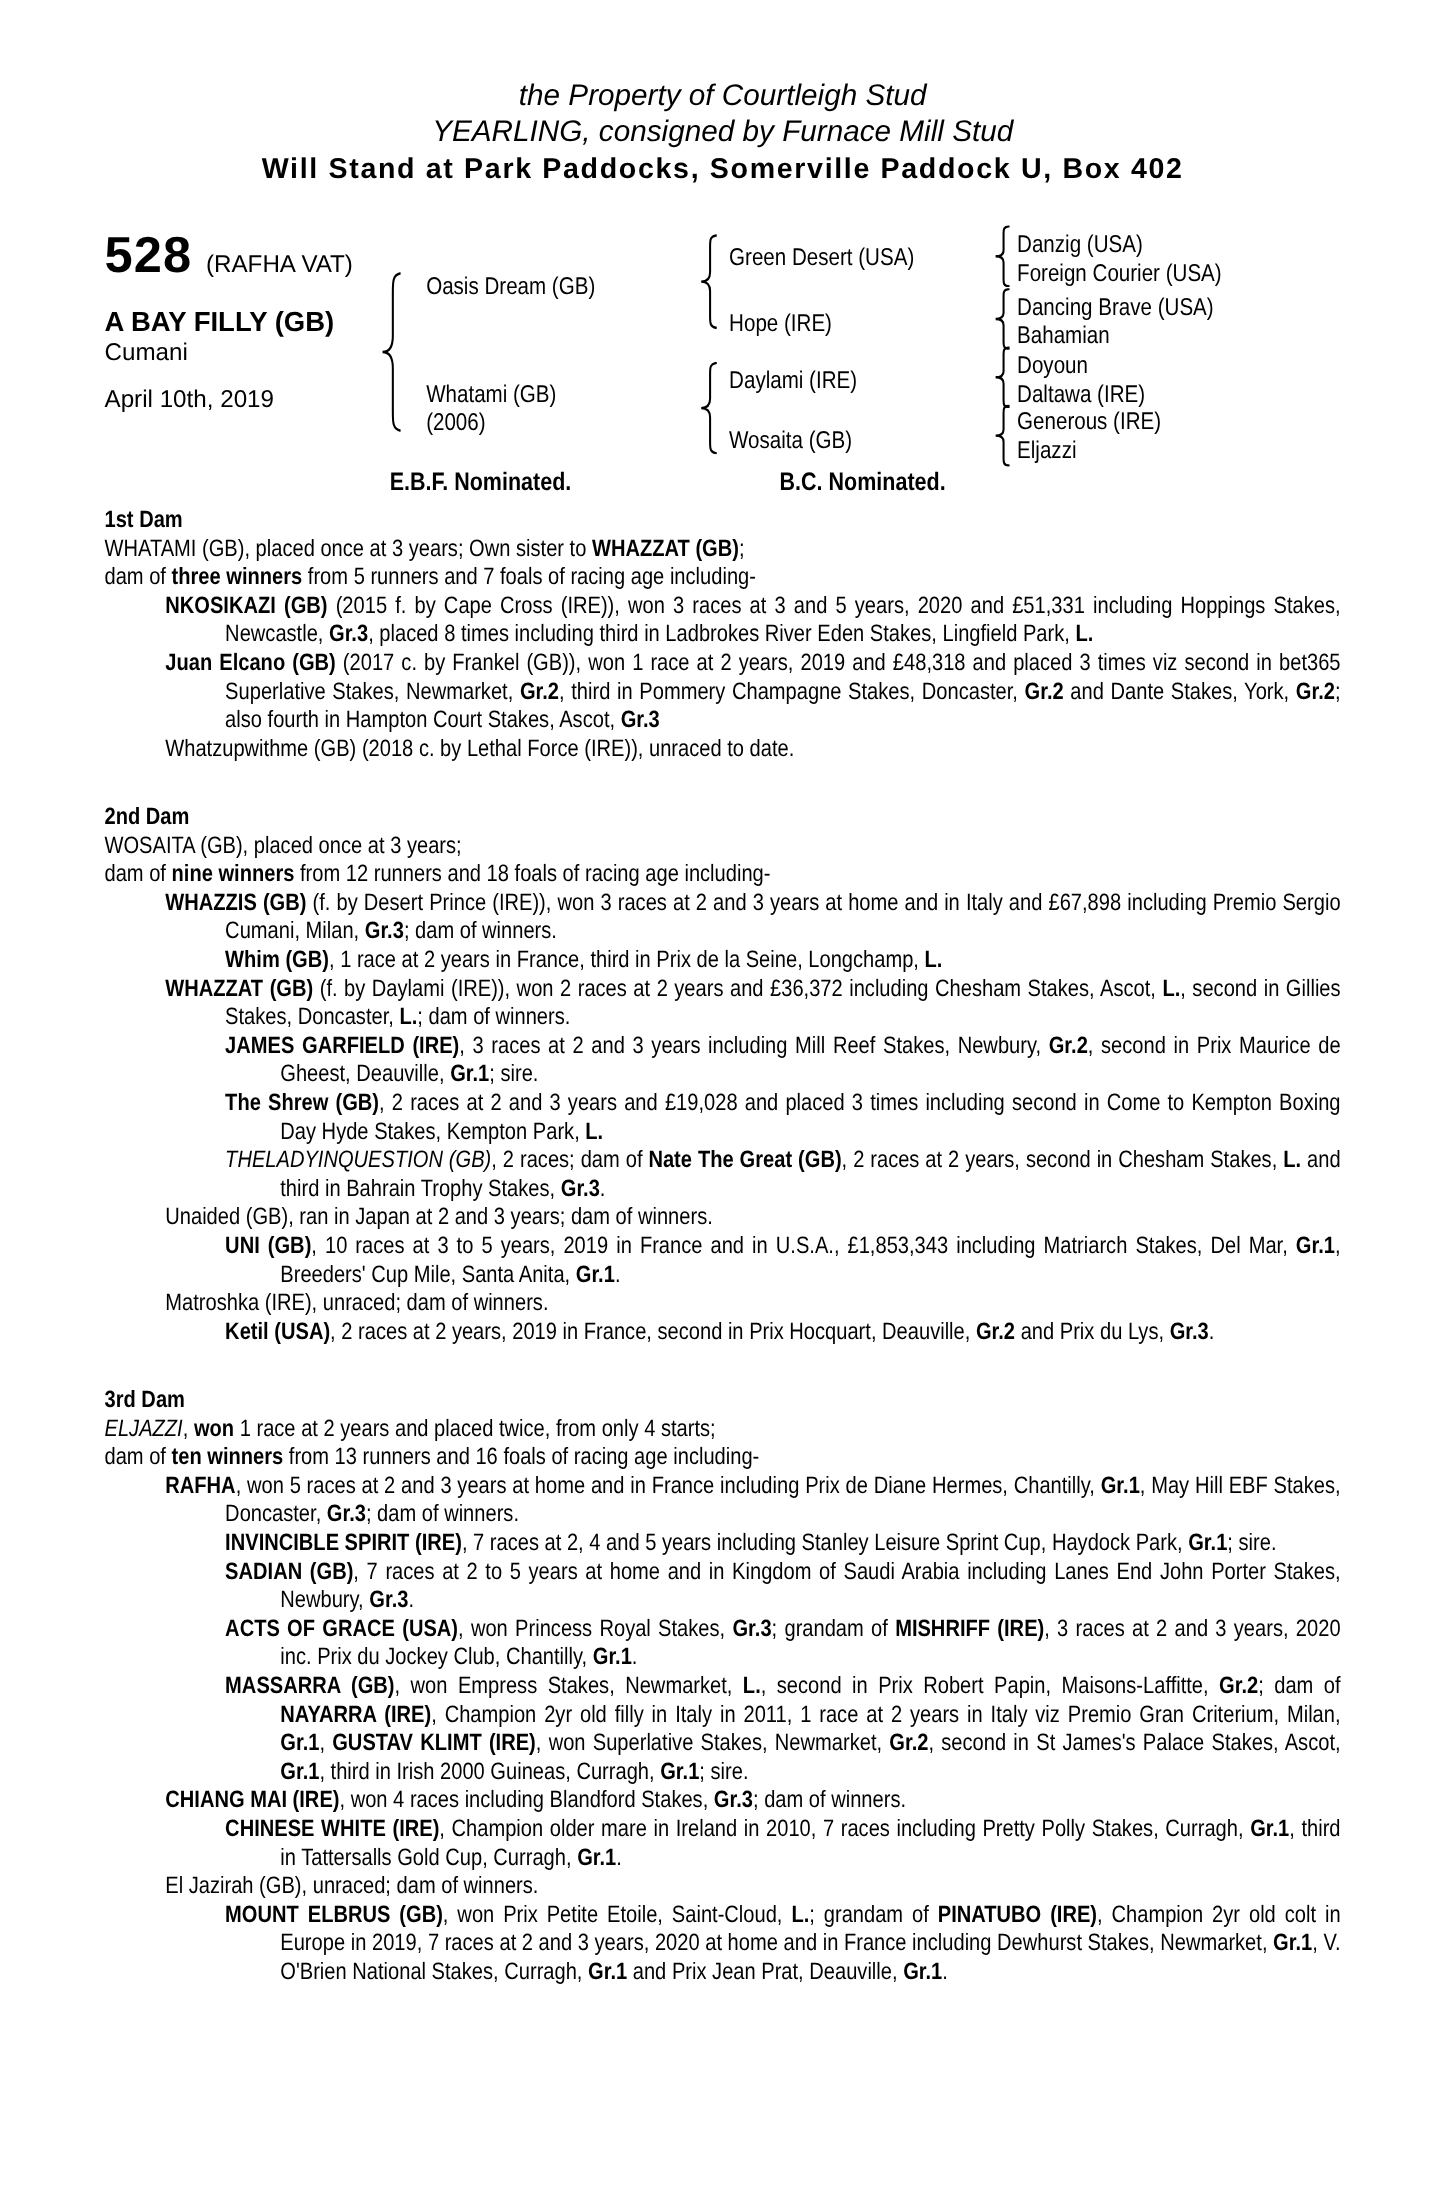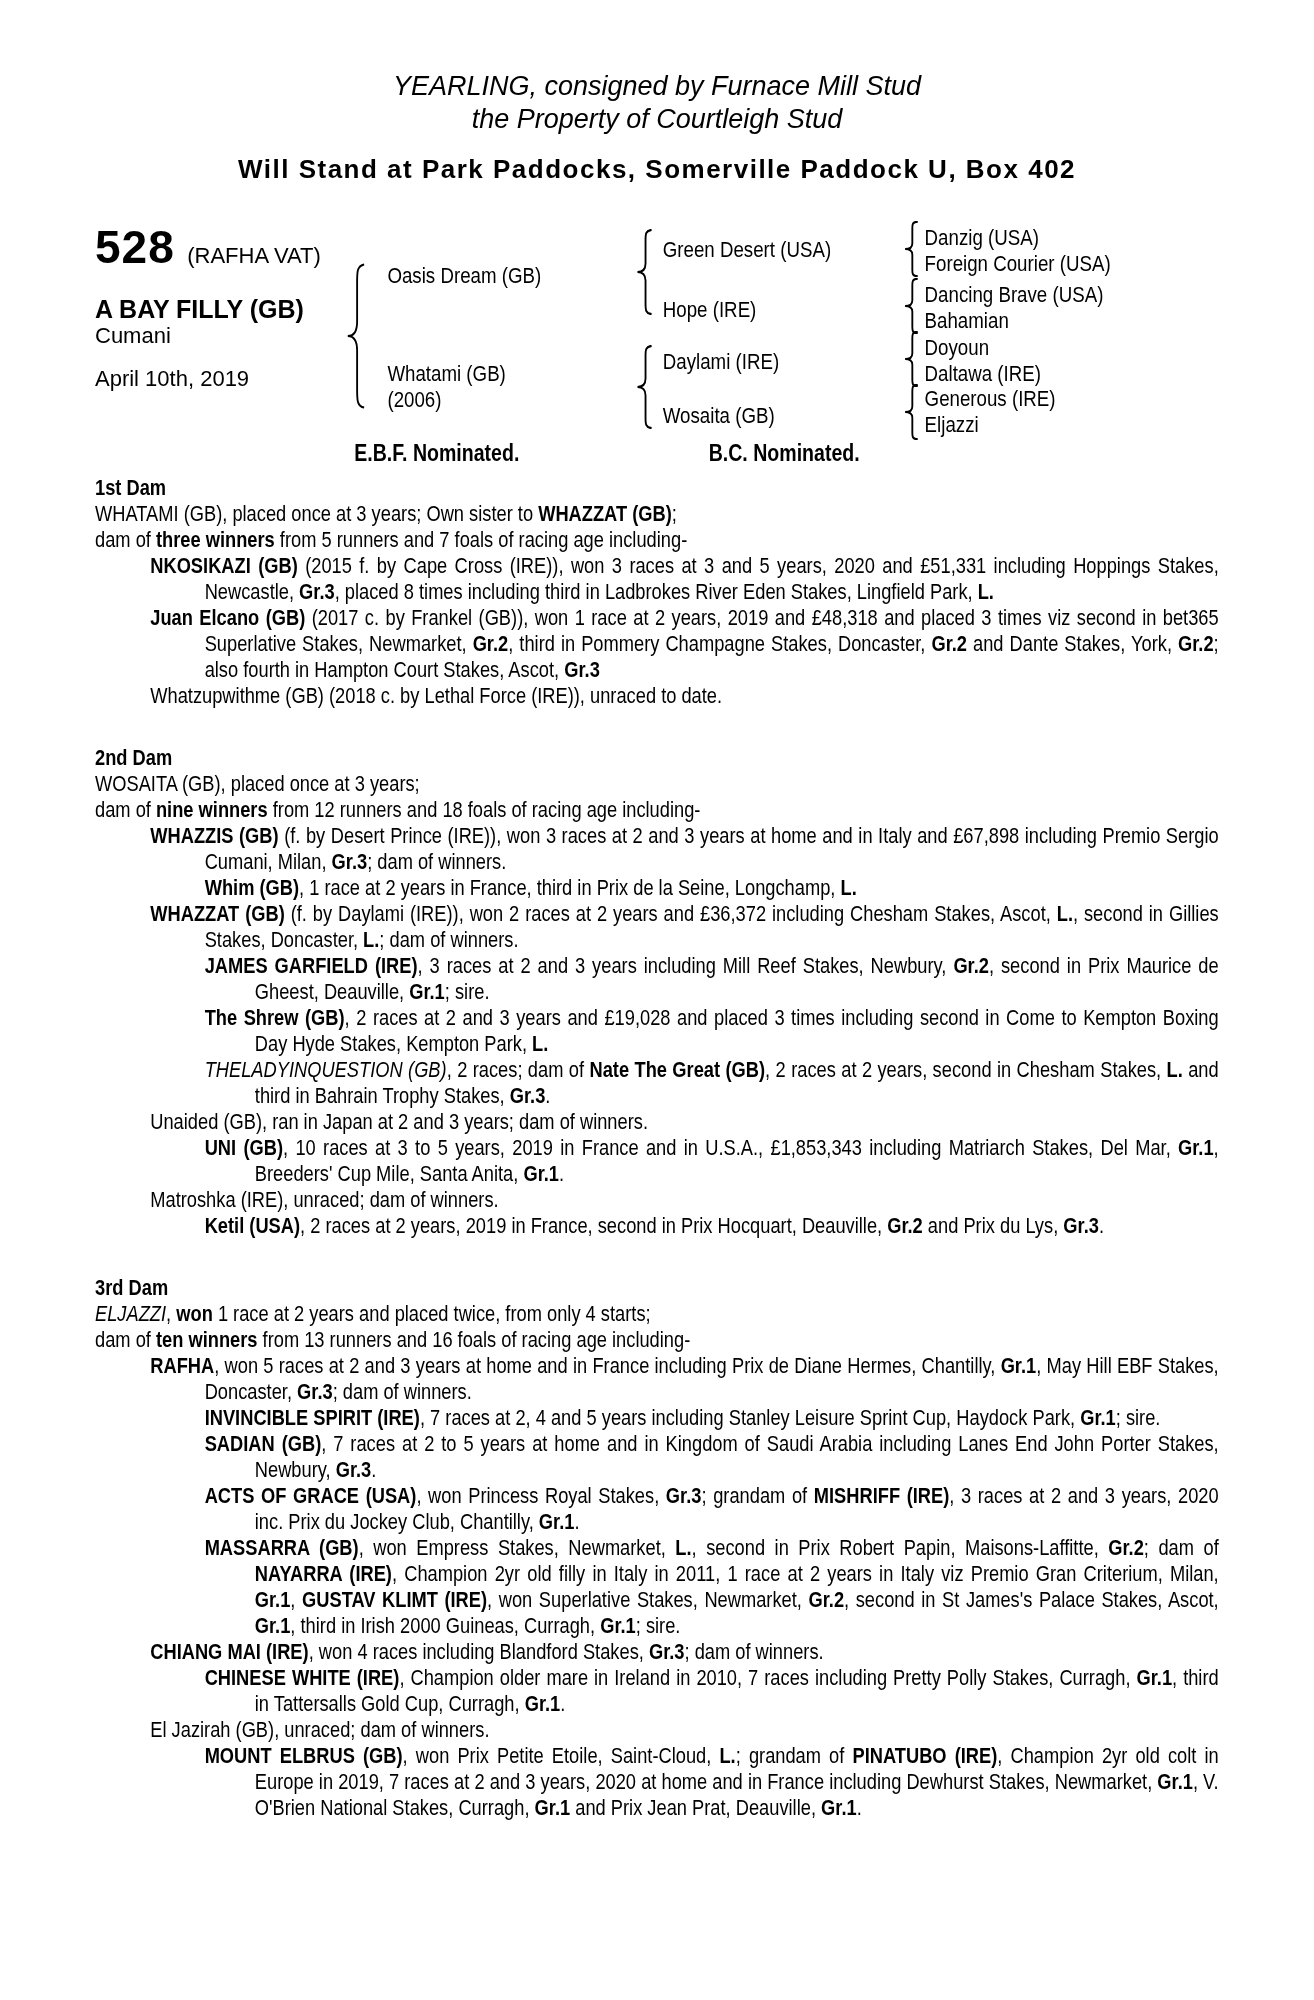--- a/index.html
+++ b/index.html
@@ -4,21 +4,21 @@
 <style>
   html,body{margin:0;padding:0;background:#ffffff;}
   .page{
     position:relative;width:1314px;height:2000px;background:#ffffff;
     color:#000;font-family:"Liberation Sans","DejaVu Sans",sans-serif;
     overflow:hidden;box-sizing:border-box;padding:70px 95px 0 95px;
   }
   
   .header{text-align:center;}
   .h-italic{font-style:italic;font-size:27px;line-height:33px;}
-  .h-bold{font-weight:bold;font-size:26px;line-height:32px;letter-spacing:1.5px;margin-top:17px;}
+  .h-bold{font-weight:bold;font-size:26px;line-height:32px;letter-spacing:1.5px;margin-top:1px;}
   
   .pedigree-block{position:relative;height:252px;margin-top:36px;}
   .lot-info{position:absolute;left:0;top:0;width:300px;}
   .lot-row{position:absolute;left:0;top:6px;white-space:nowrap;}
   .lot-number{font-weight:bold;font-size:46px;line-height:40px;letter-spacing:1px;}
   .lot-vat{font-size:22px;margin-left:8px;}
   .lot-desc{position:absolute;left:0;top:74px;font-weight:bold;font-size:25px;white-space:nowrap;}
   .lot-foaled{position:absolute;left:0;top:102px;font-size:22px;}
   .lot-date{position:absolute;left:0;top:126px;font-size:22px;margin-top:19px;}
   .condensed{transform:scaleX(0.85);transform-origin:0 0;}
@@ -58,22 +58,22 @@
   #br-dd{left:952px;top:163px;width:17px;height:56px;}
   #ebf{left:305px;}
   #bc{left:722px;}
 </style>
 </head>
 <body>
 
 <div class="page">
 
   <div class="header">
+    <div class="h-italic">the Property of Courtleigh Stud</div>
     <div class="h-italic">YEARLING, consigned by Furnace Mill Stud</div>
-    <div class="h-italic">the Property of Courtleigh Stud</div>
     <div class="h-bold">Will Stand at Park Paddocks, Somerville Paddock U, Box 402</div>
   </div>
 
   <div class="pedigree-block">
 
     <div class="lot-info">
       <div class="lot-row">
         <span class="lot-number">528</span>
         <span class="lot-vat">(RAFHA VAT)</span>
       </div>

